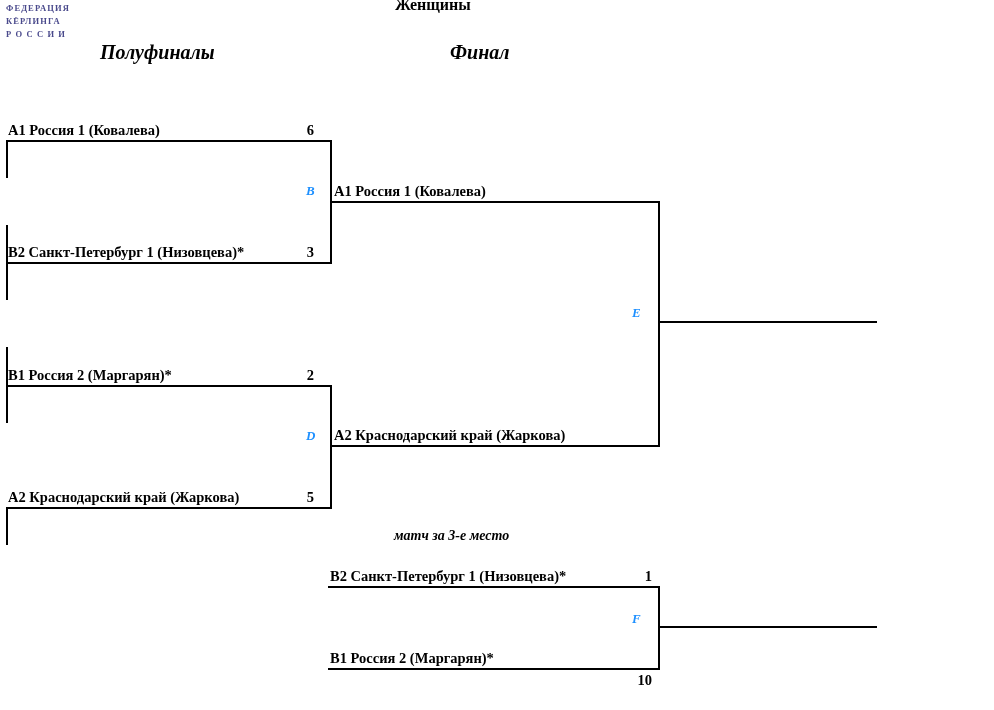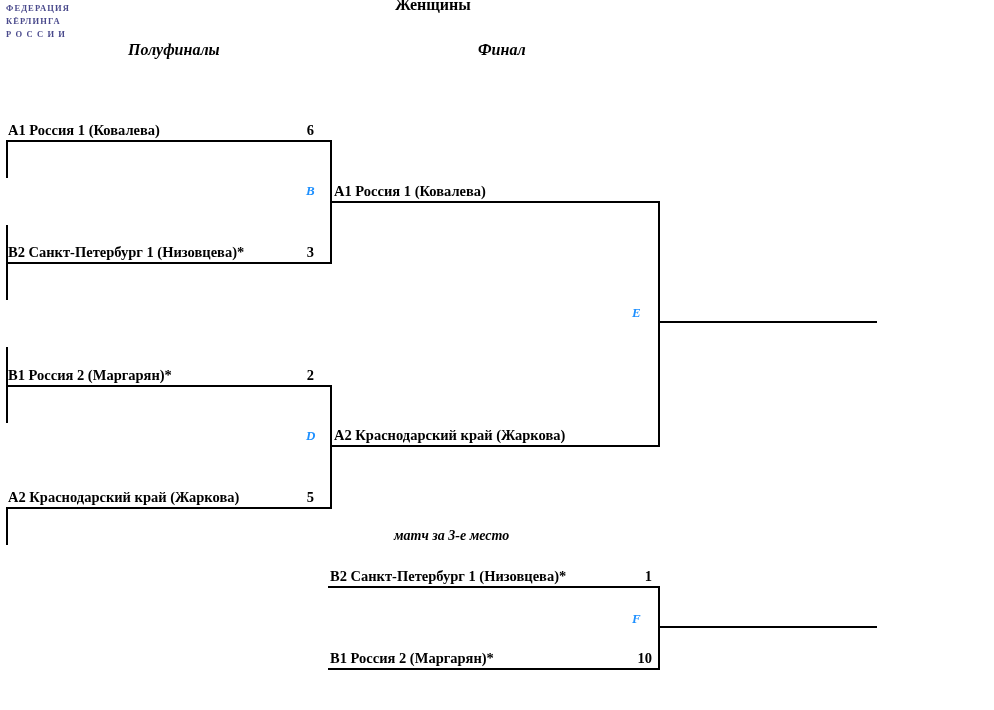--- a/index.html
+++ b/index.html
@@ -41,25 +41,24 @@
   .title {
     position: absolute;
     left: 395px;
     top: -4px;
     font-size: 16px;
     font-weight: bold;
     white-space: nowrap;
   }
   .col-head {
     position: absolute;
-    font-size: 16px;
+    font-size: 20px;
     font-weight: bold;
     font-style: italic;
     white-space: nowrap;
-    margin-left: 28px;
   }
   .col-head.semis { left: 100px; top: 41px; }
   .col-head.final { left: 450px; top: 41px; }
 
   .bronze-head {
     position: absolute;
     left: 394px;
     top: 528px;
     font-size: 14px;
     font-weight: bold;
@@ -162,21 +161,21 @@
   <div class="mletter" style="left:632px; top:305px;">E</div>
 
   <div class="team" style="left:662px; top:303px;"></div>
   <div class="hline" style="left:658px; top:321px; width:219px;"></div>
 
   <div class="team" style="left:330px; top:568px;">В2 Санкт-Петербург 1 (Низовцева)*</div>
   <div class="score" style="left:620px; top:568px; width:32px;">1</div>
   <div class="hline" style="left:328px; top:586px; width:332px;"></div>
 
   <div class="team" style="left:330px; top:650px;">В1 Россия 2 (Маргарян)*</div>
-  <div class="score" style="left:620px; top:650px; width:32px;">10</div>
+  <div class="score" style="left:620px; top:672px; width:32px;">10</div>
   <div class="hline" style="left:328px; top:668px; width:332px;"></div>
 
   <div class="vline" style="left:658px; top:586px; height:84px;"></div>
   <div class="mletter" style="left:632px; top:611px;">F</div>
 
   <div class="team" style="left:662px; top:608px;"></div>
   <div class="hline" style="left:658px; top:626px; width:219px;"></div>
 
 </div>
 

